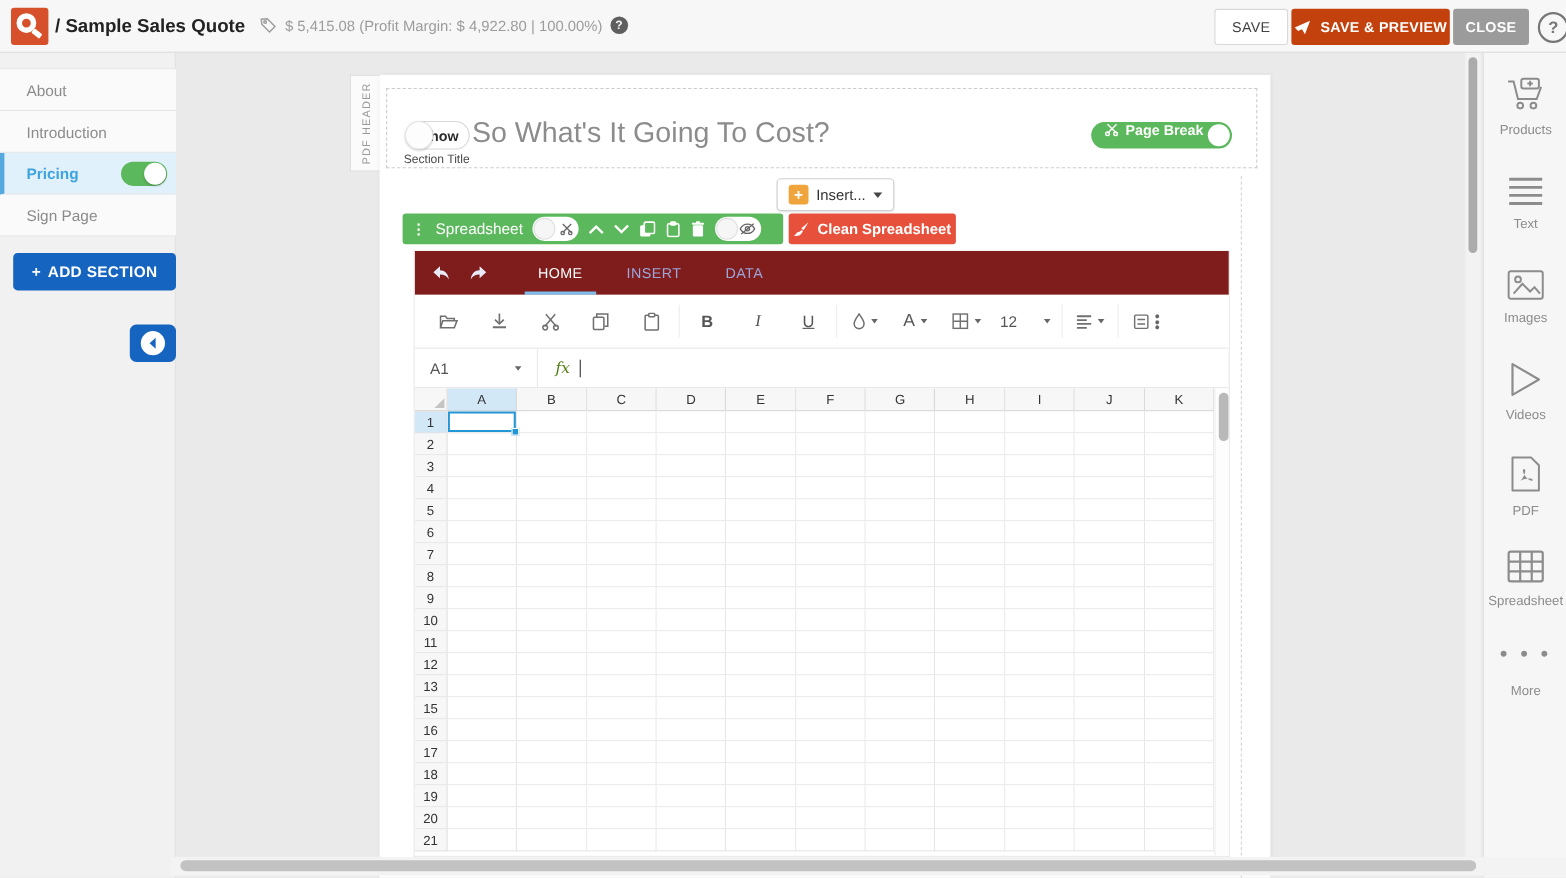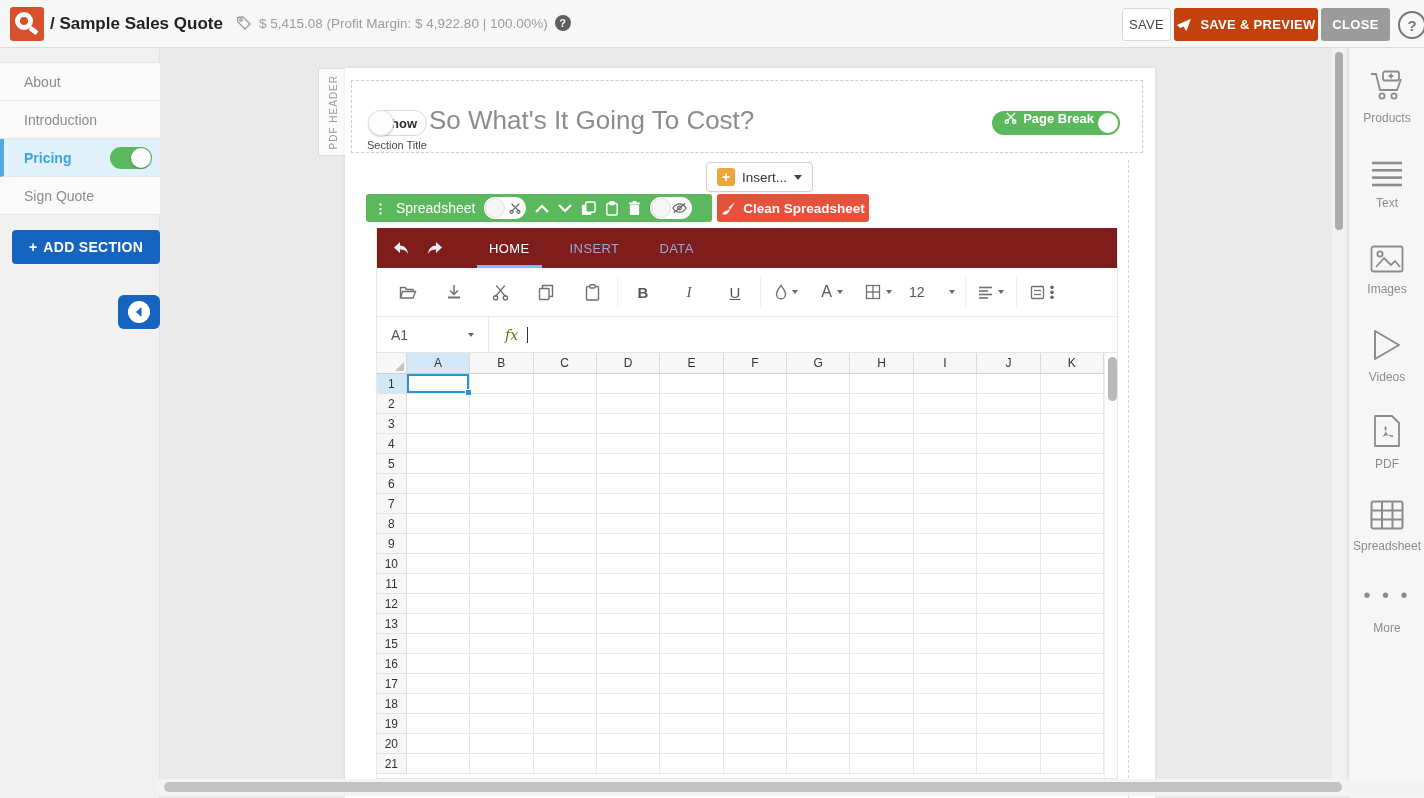--- a/index.html
+++ b/index.html
@@ -9,21 +9,21 @@
   .topbar { position:absolute; left:0; top:0; width:1424px; height:48px; background:#F7F7F7; border-bottom:1px solid #DCDCDC; z-index:40; }
   .logo { position:absolute; left:10px; top:7px; width:34px; height:34px; background:#D6502B; border-radius:3px; }
   .logo .q-ring { position:absolute; left:5px; top:5px; width:18px; height:18px; border:5px solid #fff; border-radius:50%; }
   .logo .q-tail { position:absolute; left:19px; top:21px; width:9px; height:5px; background:#fff; transform:rotate(38deg); border-radius:1px; }
   .doc-title { position:absolute; left:50px; top:14px; font-size:17px; font-weight:bold; color:#222; }
   .price-wrap { position:absolute; left:236px; top:15px; display:flex; align-items:center; gap:7px; color:#9C9C9C; }
   .price-text { font-size:13.5px; color:#9C9C9C; }
   .help-dot { width:16px; height:16px; border-radius:50%; background:#5F5F5F; color:#F7F7F7; font-size:11px; font-weight:bold; display:flex; align-items:center; justify-content:center; }
   .top-actions { position:absolute; right:34px; top:8px; display:flex; gap:3px; }
   .btn { height:33px; border-radius:3px; font-size:13px; display:flex; align-items:center; justify-content:center; cursor:pointer; letter-spacing:.3px; }
-  .btn-save { width:49px; background:#fff; border:1px solid #D9D9D9; color:#444; }
+  .btn-save { width:67px; background:#fff; border:1px solid #D9D9D9; color:#444; }
   .btn-preview { width:144px; background:#c2410c; color:#fff; gap:8px; font-weight:bold; }
   .btn-close { width:69px; background:#9B9B9B; color:#fff; font-weight:bold; }
   .qmark-edge { position:absolute; left:1398px; top:11px; width:28px; height:28px; border:2px solid #777; border-radius:50%; color:#777; font-size:15px; font-weight:bold; display:flex; align-items:center; justify-content:center; background:#F7F7F7; }
 
   
   .lsidebar { position:absolute; left:0; top:48px; width:160px; height:750px; background:#F1F1F1; border-right:1px solid #E2E2E2; z-index:10; }
   .nav-list { position:absolute; left:0; top:14px; width:160px; border-top:1px solid #E5E5E5; }
   .nav-item { height:38px; background:#FAFAFA; border-bottom:1px solid #E5E5E5; display:flex; align-items:center; padding-left:24px; font-size:14px; color:#8C8C8C; cursor:pointer; position:relative; }
   .nav-item.active { background:#E1F1FB; border-left:4px solid #55A9DE; padding-left:20px; color:#3FA3DE; font-weight:bold; }
   .mini-toggle { position:absolute; right:8px; top:8px; width:42px; height:22px; background:#5CB85C; border-radius:11px; }
@@ -154,21 +154,21 @@
     <div class="nav-item">
         <span>Introduction</span>
       </div>
     <div class="nav-item active">
       <span>Pricing</span>
       <span class="mini-toggle">
           <span class="knob"></span>
         </span>
     </div>
     <div class="nav-item">
-        <span>Sign Quote</span>
+        <span>Sign Page</span>
       </div>
   </div>
   <div class="add-section">
     <span>+</span>
     <span>ADD SECTION</span>
   </div>
   <div class="collapse-btn">
     <span class="collapse-circle">
       <svg width="12" height="12" viewBox="0 0 12 12" fill="#1464C0">
           <path d="M8.5 1 L3 6 L8.5 11 Z"></path>

